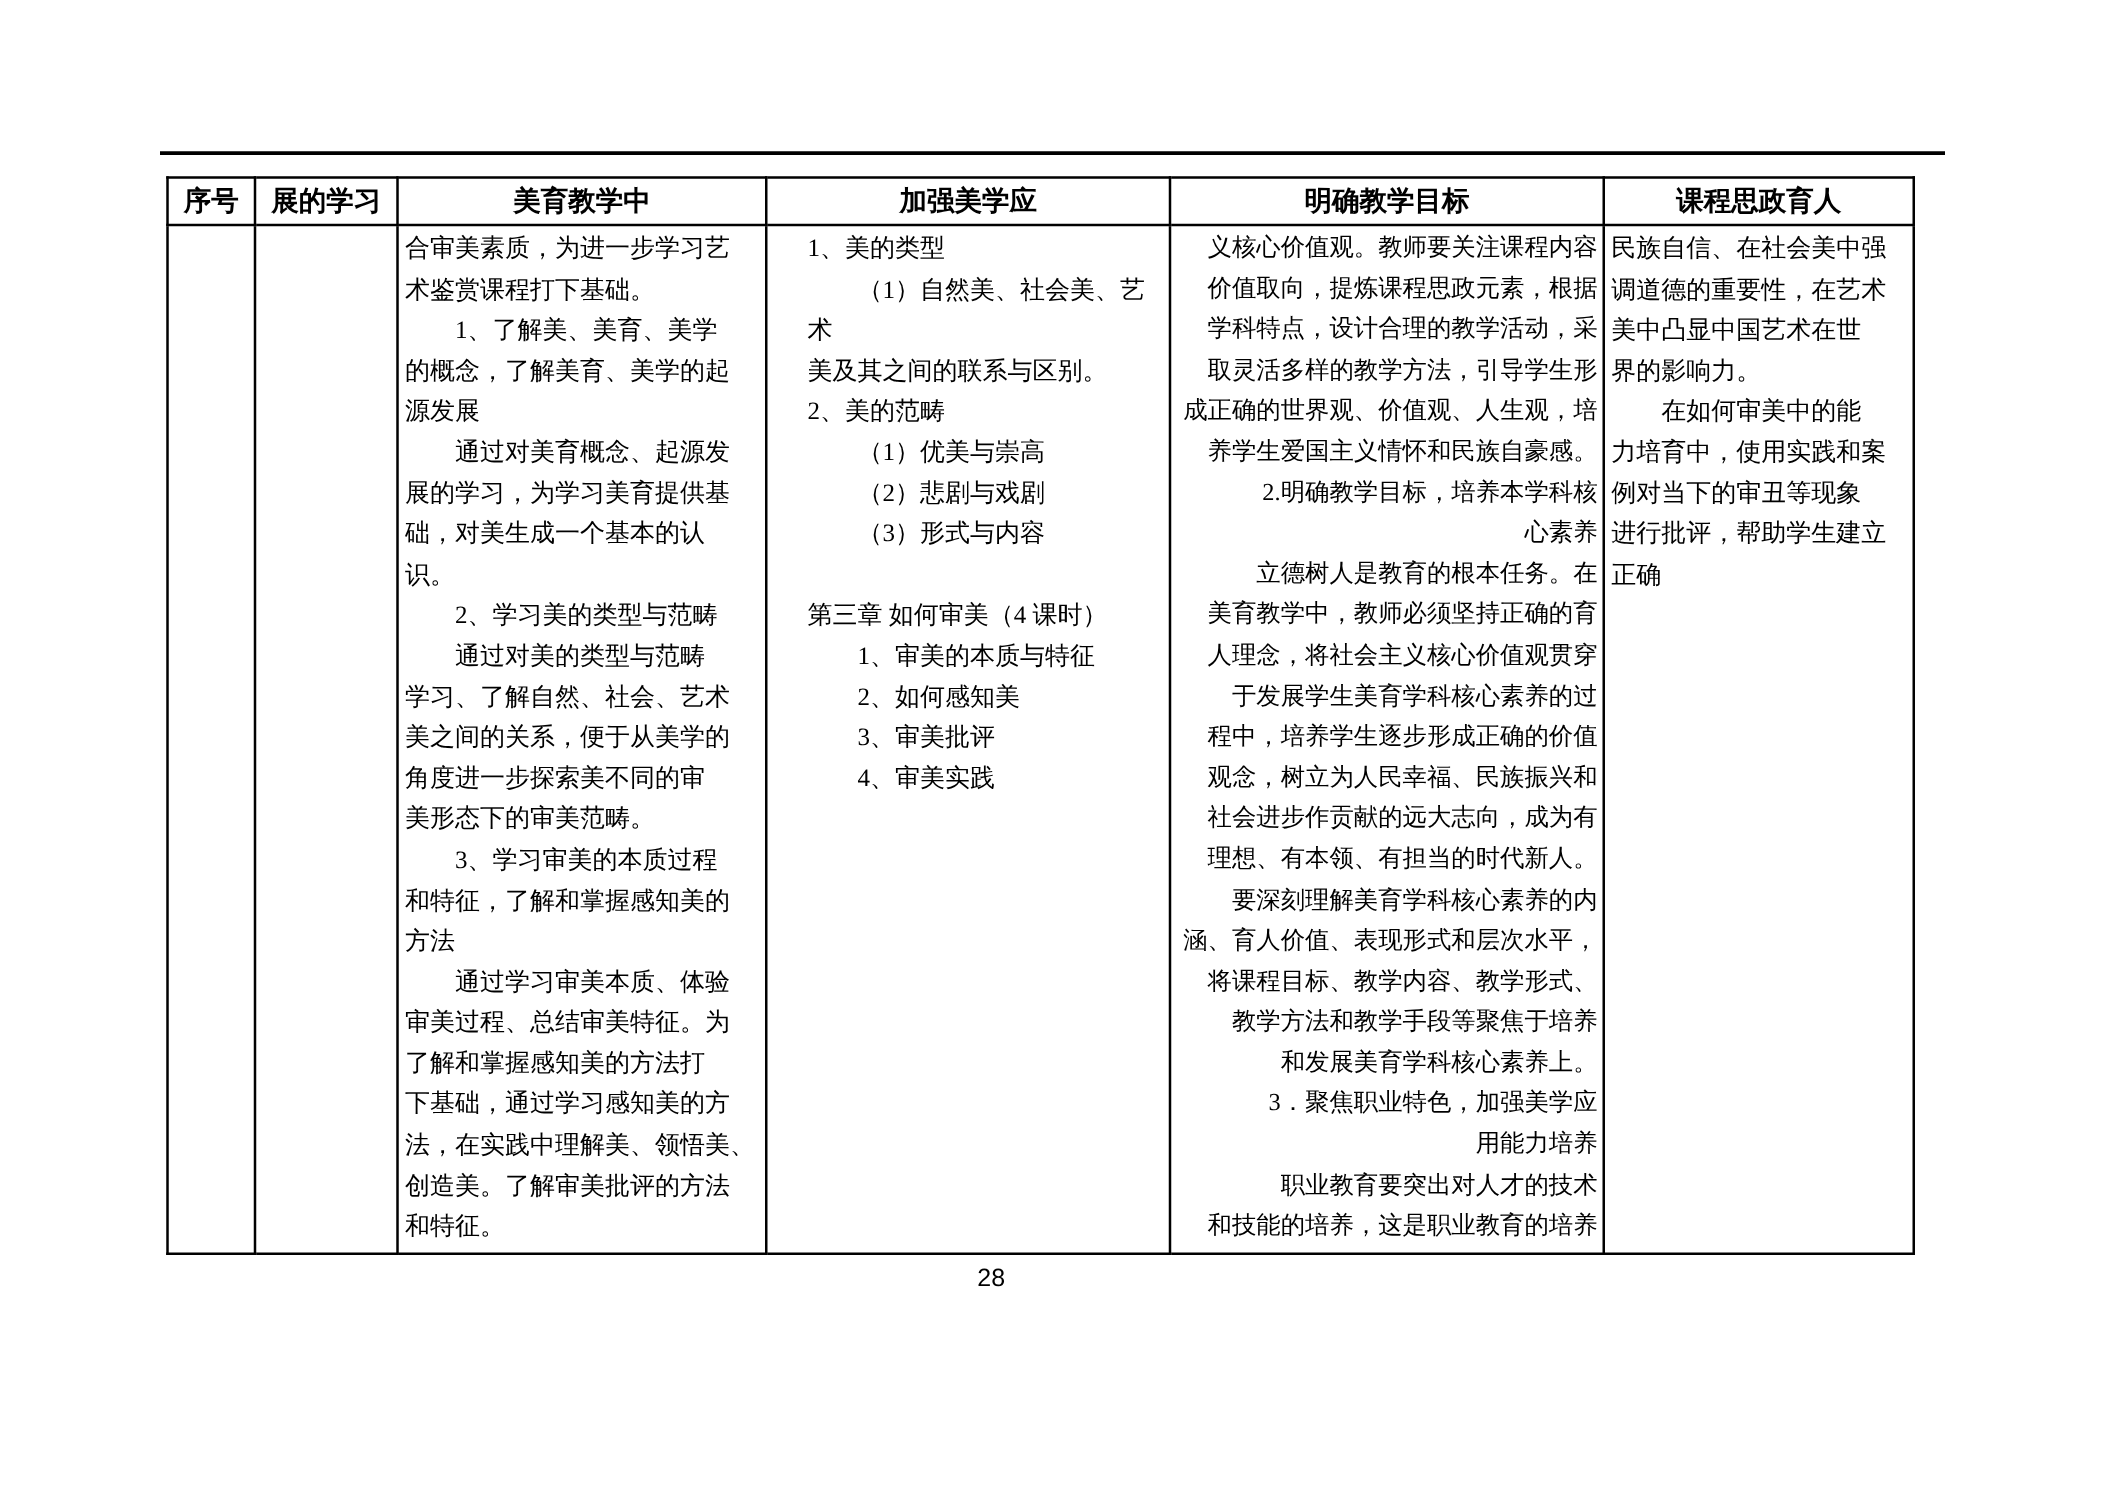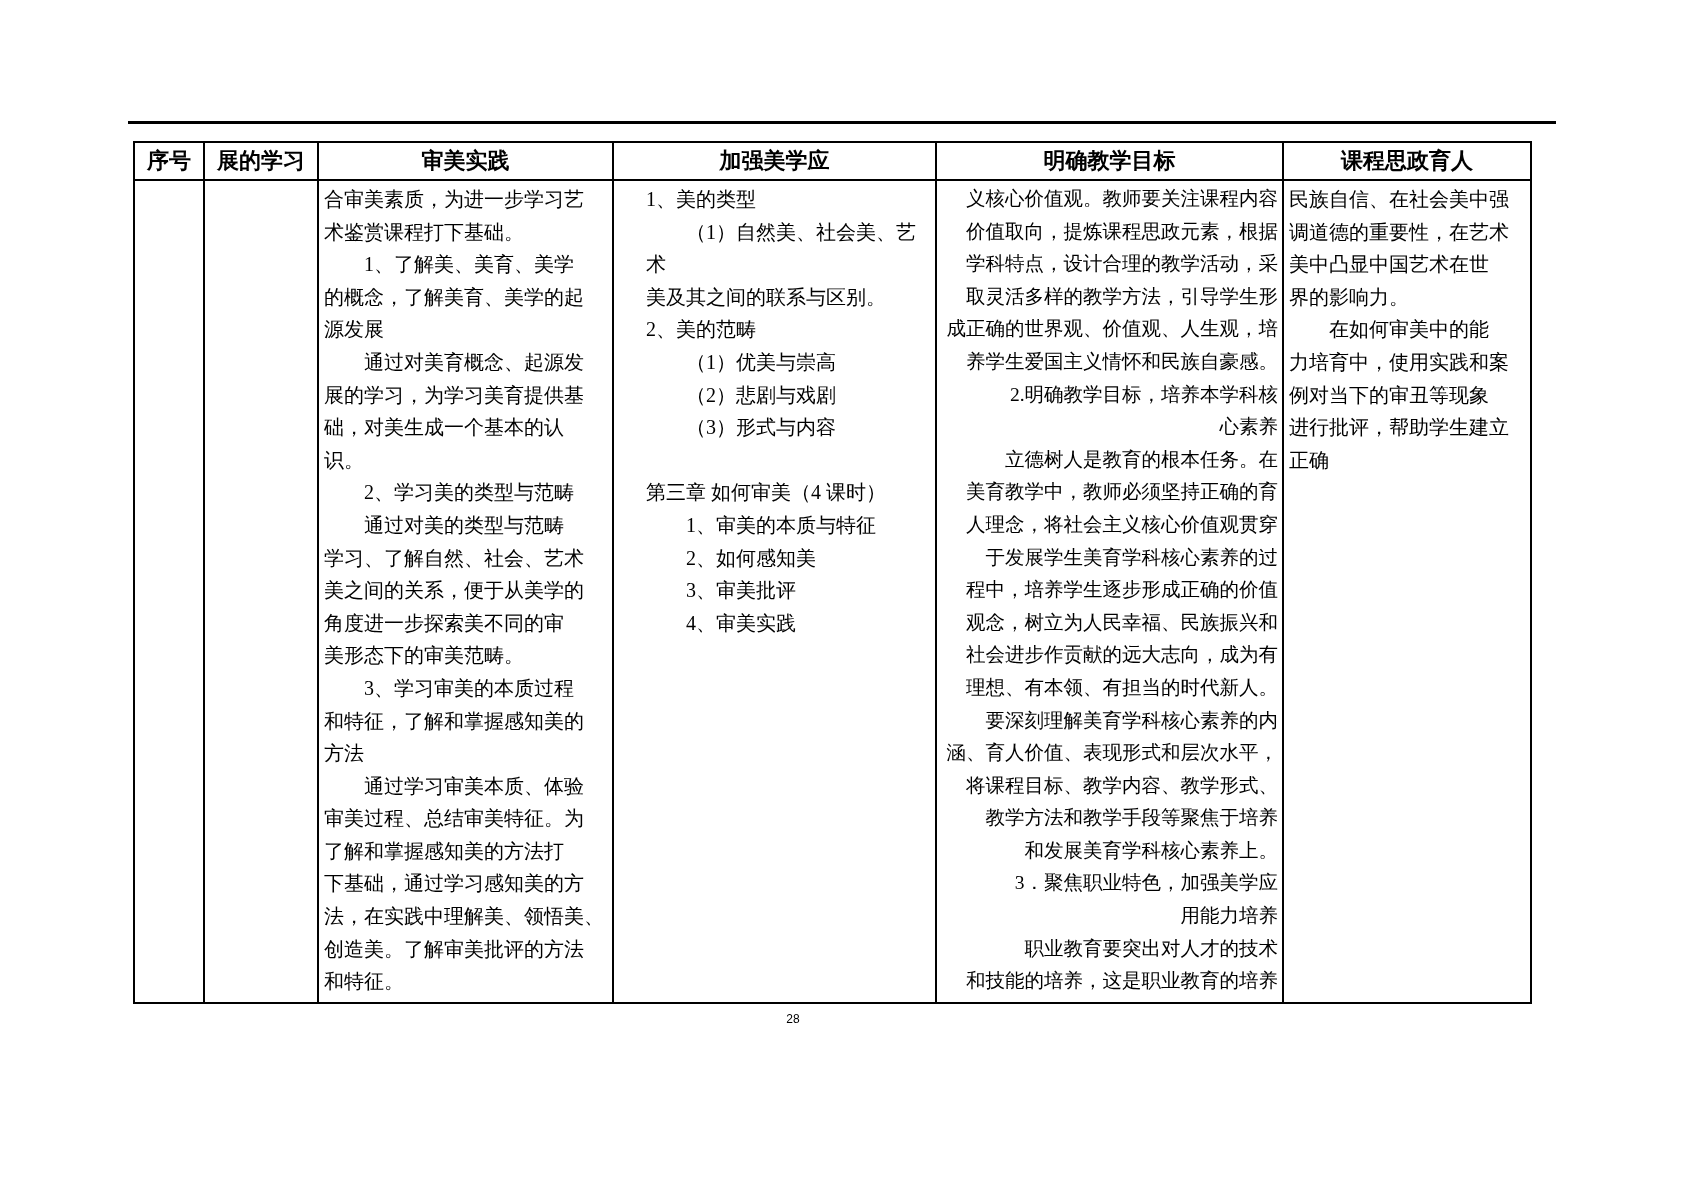--- a/index.html
+++ b/index.html
@@ -54,21 +54,21 @@
   td.col-mubiao   { font-size: 20px; margin-left: 26px; }
   td.col-neirong  { font-size: 20px; padding-left: 32px; }
   td.col-yaoqiu   { font-size: 19.5px; text-align: right; }
   td.col-yuren    { font-size: 20px; }
   .page-number {
     position: absolute;
     top: 1012px;
     left: 0;
     width: 1586px;
     text-align: center;
-    font-size: 12px;
+    font-size: 20px;
     color: #000000;
     font-family: "Liberation Sans", "DejaVu Sans", sans-serif;
   }
 </style>
 </head>
 <body>
 
 <div class="page">
 
   <div class="top-rule"></div>
@@ -79,21 +79,21 @@
       <col style="width:114px">
       <col style="width:295px">
       <col style="width:323px">
       <col style="width:347px">
       <col style="width:248px">
     </colgroup>
     <thead>
       <tr>
         <th>序号</th>
         <th>展的学习</th>
-        <th>审美实践</th>
+        <th>美育教学中</th>
         <th>加强美学应</th>
         <th>明确教学目标</th>
         <th>课程思政育人</th>
       </tr>
     </thead>
     <tbody>
       <tr>
         <td class="col-xuhao"></td>
         <td class="col-mingcheng"></td>
         <td class="col-mubiao">合审美素质，为进一步学习艺

